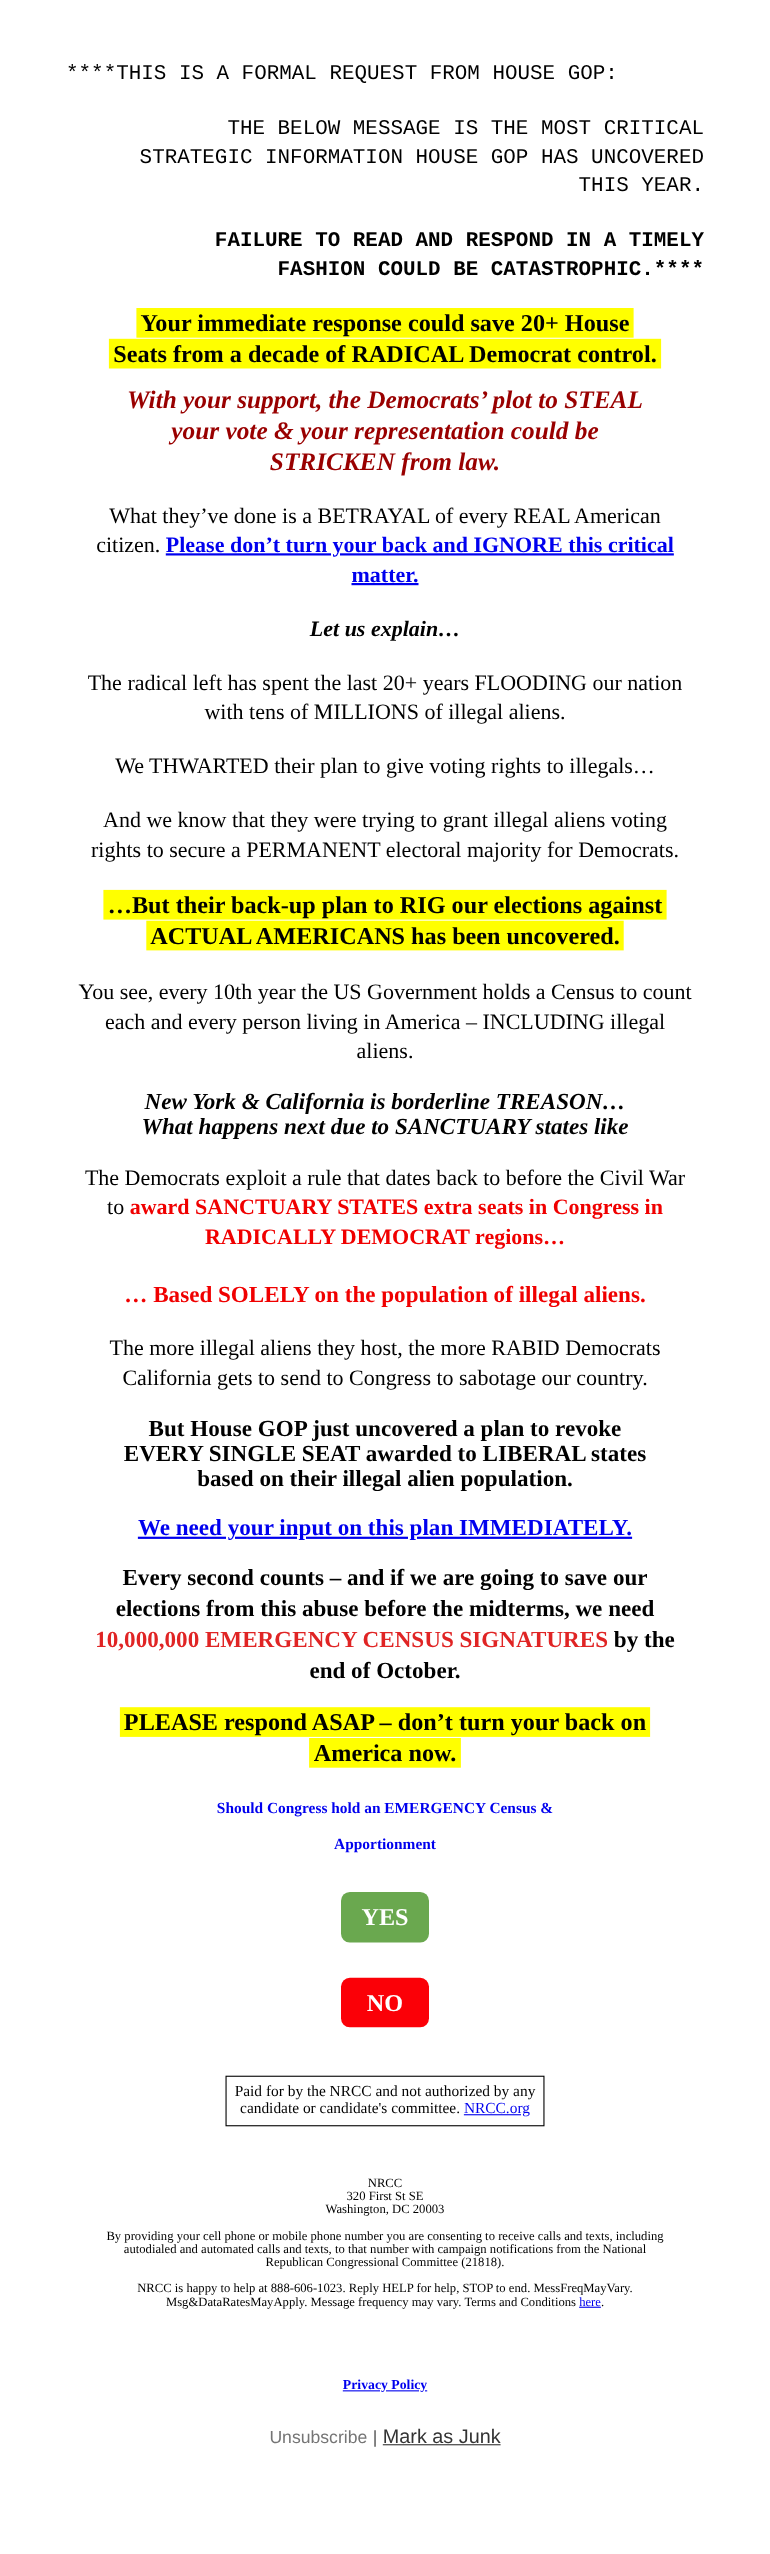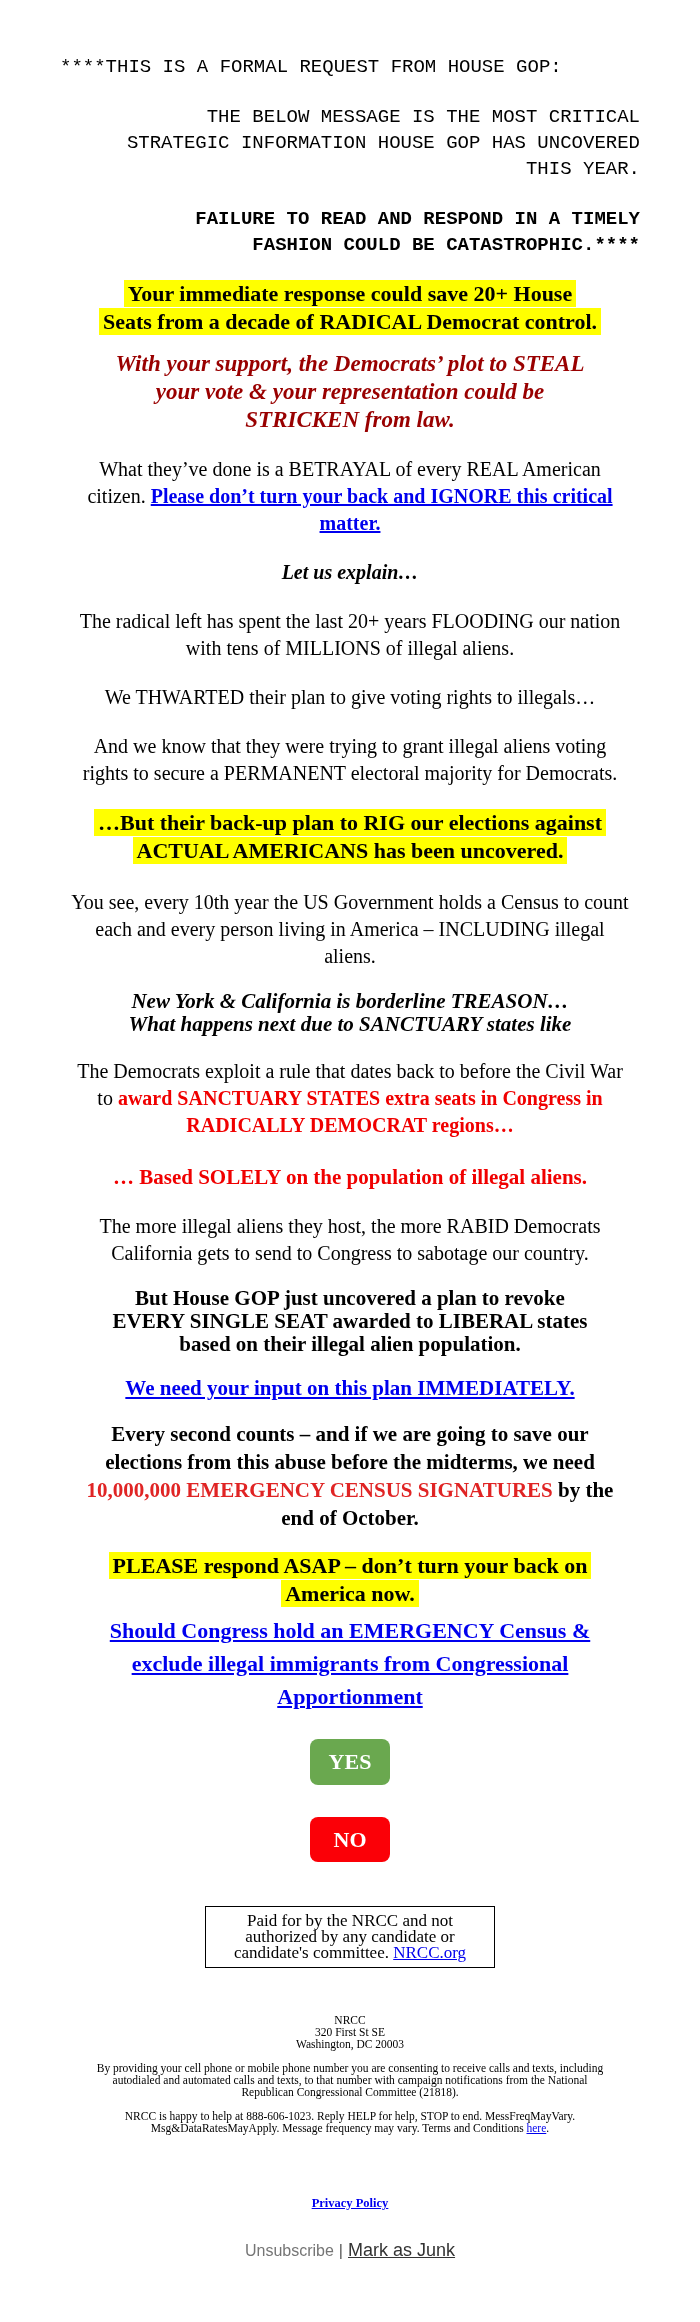--- a/index.html
+++ b/index.html
@@ -30,27 +30,27 @@
   .link { color: var(--link, #0000ee); font-weight: bold; text-decoration: underline; cursor: pointer; }
 
   .tight { margin-top: 20px; font-size: 21px; font-weight: bold; line-height: 23px; }
   .red { color: var(--red, #f00000); font-weight: bold; }
   .red-solo { margin-top: 26px; font-size: 21px; font-weight: bold; color: var(--red, #f00000); line-height: 24px; }
 
   .p-input { margin-top: 20px; font-size: 21px; line-height: 24px; }
   .bold-p { margin: 20px auto 0; max-width: 545px; font-size: 21px; font-weight: bold; line-height: 28px; }
   .red2 { color: var(--red-census, #e02424); }
 
-  .question-link { display: block; margin-top: 6px; font-size: 22px; font-weight: bold; color: var(--link, #0000ee); line-height: 33px; text-decoration: underline; cursor: pointer; }
+  .question-link { display: block; margin-top: 20px; font-size: 14px; font-weight: bold; color: var(--link, #0000ee); line-height: 33px; cursor: pointer; }
 
   .btn { display: block; margin: 26px auto 0; width: 80px; height: 46px; border: none; border-radius: 8px; color: #fff; font-family: "Liberation Serif", serif; font-weight: bold; font-size: 22px; cursor: pointer; }
   .yes { background: var(--yes-green, #6aa84f); }
   .no  { background: var(--no-red, #fb0007); margin-top: 32px; height: 45px; }
 
-  .paid-box { margin: 44px auto 0; width: 276px; border: 1px solid #000; padding: 6px 6px; font-size: 17px; line-height: 16px; }
+  .paid-box { margin: 44px auto 0; width: 276px; border: 1px solid #000; padding: 6px 6px; font-size: 14px; line-height: 16px; }
   .plink { color: var(--link, #0000ee); text-decoration: underline; cursor: pointer; }
 
   .footer { margin-top: 46px; font-size: 11.5px; line-height: 12px; }
   .fpara { margin-top: 12px; }
   .flink { color: var(--link, #0000ee); text-decoration: underline; cursor: pointer; }
   .privacy { margin-top: 62px; font-size: 12.5px; line-height: 14px; font-weight: bold; }
   .unsub-row { margin-top: 34px; font-family: "Liberation Sans", sans-serif; }
   .unsub { color: #757575; font-size: 16px; text-decoration: none; cursor: pointer; }
   .sep { color: #555555; font-size: 16px; margin: 0 5px; }
   .junk { color: #333333; font-size: 18px; text-decoration: underline; cursor: pointer; }
@@ -126,21 +126,20 @@
     <span>Every second counts – and if we are going to save our elections from this abuse before the midterms, we need </span><span class="red2">10,000,000 EMERGENCY CENSUS SIGNATURES</span><span> by the end of October.</span>
   </p>
 
   <div class="ylw-block" style="margin-top:20px;">
     <div><span class="ylw">PLEASE respond ASAP – don’t turn your back on</span></div>
     <div><span class="ylw">America now.</span></div>
   </div>
 
   <a class="question-link">
     <div>Should Congress hold an EMERGENCY Census &amp;</div>
-    <div>exclude illegal immigrants from Congressional</div>
     <div>Apportionment</div>
   </a>
 
   <button class="btn yes">YES</button>
   <button class="btn no">NO</button>
 
   <div class="paid-box">
     <span>Paid for by the NRCC and not authorized by any candidate or candidate's committee. </span><a class="plink">NRCC.org</a>
   </div>
 

